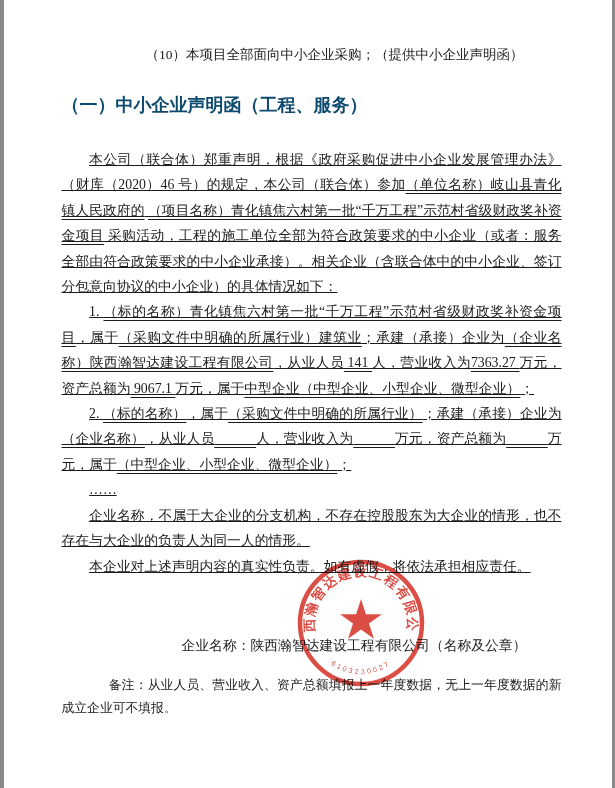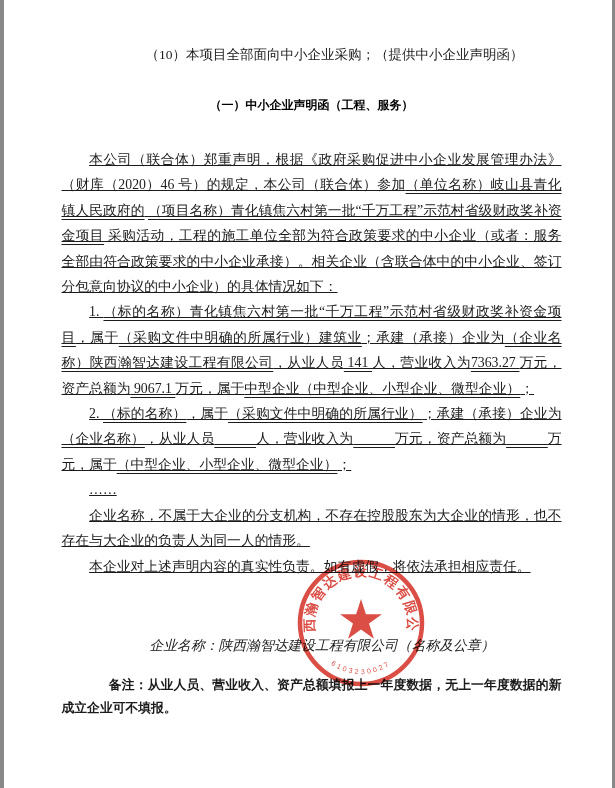--- a/index.html
+++ b/index.html
@@ -7,28 +7,28 @@
     position:relative;
     width:608px;height:788px;
     margin:0 auto;
     background:#ffffff;
     font-family:"Liberation Serif","DejaVu Serif",serif;
     color:#1b1b1b;
     overflow:hidden;
   }
   .content{position:absolute;left:58px;top:0;width:500px;}
   .clause{margin:47px 0 0 84px;font-size:13.5px;line-height:15px;}
-  .doc-title{margin:34px 0 0 0;text-align:center;font-size:12px;font-weight:bold;color:#000000;line-height:18px;}
+  .doc-title{margin:34px 0 0 0;font-size:18px;font-weight:bold;color:#0c4a6e;line-height:18px;}
   .doc-body{margin-top:33px;font-size:13.8px;line-height:25.4px;text-align:justify;text-decoration:underline;}
   .para{margin:0;text-indent:2em;}
   .seg{}
   .u{text-decoration:underline;text-underline-offset:3.5px;text-decoration-thickness:1px;}
-  .sig-company{margin:57px 0 0 88px;font-size:13.8px;line-height:20px;font-style:italic;}
+  .sig-company{margin:57px 0 0 120px;font-size:13.8px;line-height:20px;}
   .sig-date{margin:10px 0 0 224px;font-size:13.8px;line-height:20px;}
-  .note{margin:18px 0 0 0;font-size:12.8px;line-height:23px;text-align:justify;text-indent:3.7em;font-weight:bold;}
+  .note{margin:18px 0 0 0;font-size:12.8px;line-height:23px;text-align:justify;text-indent:3.7em;}
   .seal{
     position:absolute;left:289px;top:556px;width:136px;height:136px;
     mix-blend-mode:multiply;opacity:.88;pointer-events:none;
     font-family:"Liberation Sans","DejaVu Sans",sans-serif;
   }
 </style>
 </head>
 <body>
 
 <div class="page">

